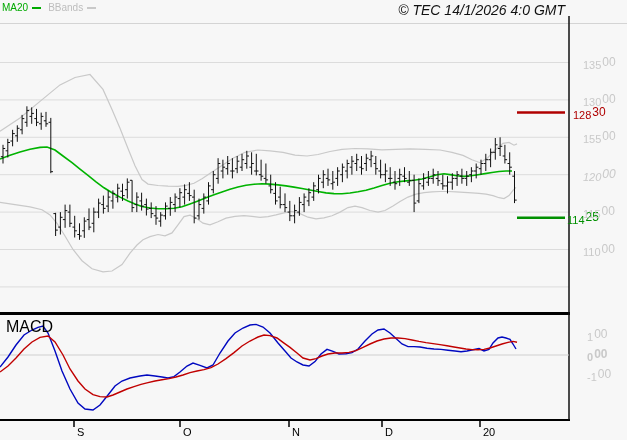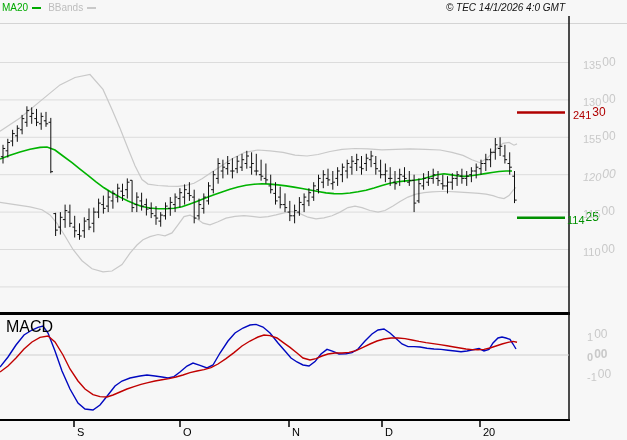--- a/index.html
+++ b/index.html
@@ -11,21 +11,21 @@
   .lbl { position:absolute; white-space:nowrap; line-height:12px; }
   .axis-lbl { color:#c9c9c9; font-size:11px; }
   .sup { font-size:12px; position:relative; top:-3px; margin-left:1px; }
   .legend { position:absolute; left:2px; top:2px; font-size:10px; display:flex; align-items:center; }
   .legend .name { letter-spacing:0; }
   .legend .dash { display:inline-block; width:9px; height:0; border-top:2px solid; margin:0 7px 0 4px; }
   .ma20-txt { color:#00aa00; }
   .ma20-dash { border-color:#00aa00 !important; }
   .bb-txt { color:#bdbdbd; }
   .bb-dash { border-color:#c9c9c9 !important; }
-  .copyright { position:absolute; top:2px; right:62px; font-size:10px; font-style:italic; color:#111; }
+  .copyright { position:absolute; top:2px; right:62px; font-size:14px; font-style:italic; color:#111; }
   .macd-title { position:absolute; left:6px; top:318px; font-size:16px; color:#000; }
   .xlbl { color:#000; font-size:11px; }
 </style>
 </head>
 <body>
 
 <div class="root">
   <svg class="canvas" id="chart-svg" width="627" height="440">
       <line x1="0" y1="62.5" x2="569" y2="62.5" stroke="#dcdcdc" stroke-width="1"></line>
       <line x1="0" y1="99.9" x2="569" y2="99.9" stroke="#dcdcdc" stroke-width="1"></line>
@@ -168,21 +168,21 @@
     <span class="dash ma20-dash"></span>
     <span class="name bb-txt">BBands</span>
     <span class="dash bb-dash"></span>
   </div>
 
   <div class="copyright">© TEC 14/1/2026 4:0 GMT</div>
 
   <div class="macd-title">MACD</div>
 
   <div id="labels">
-      <div class="lbl axis-lbl" style="left: 573px; top: 108.616px; color: rgb(176, 0, 0);"><span>241</span><span class="sup">30</span></div>
+      <div class="lbl axis-lbl" style="left: 573px; top: 108.616px; color: rgb(176, 0, 0);"><span>128</span><span class="sup">30</span></div>
       <div class="lbl axis-lbl" style="left: 567px; top: 213.71px; color: rgb(0, 144, 0);"><span>114</span><span class="sup">25</span></div>
       <div class="lbl axis-lbl" style="left: 583px; top: 58.5px;"><span>135</span><span class="sup">00</span></div>
       <div class="lbl axis-lbl" style="left: 583px; top: 95.9px;"><span>130</span><span class="sup">00</span></div>
       <div class="lbl axis-lbl" style="left: 583px; top: 133.3px;"><span>155</span><span class="sup">00</span></div>
       <div class="lbl axis-lbl" style="left: 583px; top: 170.7px; font-style: italic;"><span>120</span><span class="sup">00</span></div>
       <div class="lbl axis-lbl" style="left: 583px; top: 208.1px;"><span>115</span><span class="sup">00</span></div>
       <div class="lbl axis-lbl" style="left: 583px; top: 245.5px;"><span>110</span><span class="sup">00</span></div>
       <div class="lbl axis-lbl" style="left: 587px; top: 331px;"><span>1</span><span class="sup">00</span></div>
       <div class="lbl axis-lbl" style="left: 587px; top: 351px; font-weight: bold;"><span>0</span><span class="sup">00</span></div>
       <div class="lbl axis-lbl" style="left: 587px; top: 371px;"><span>-1</span><span class="sup">00</span></div>

